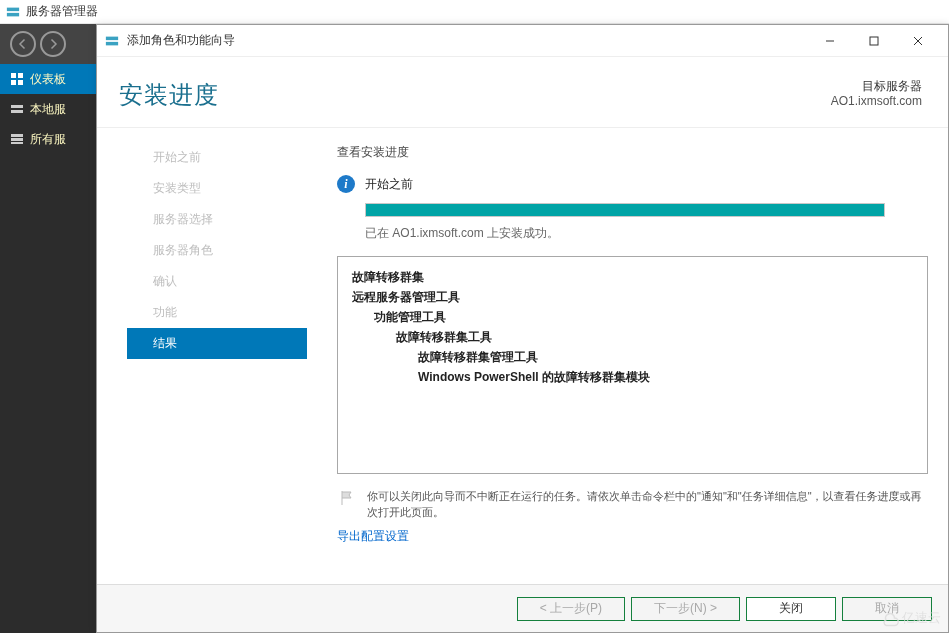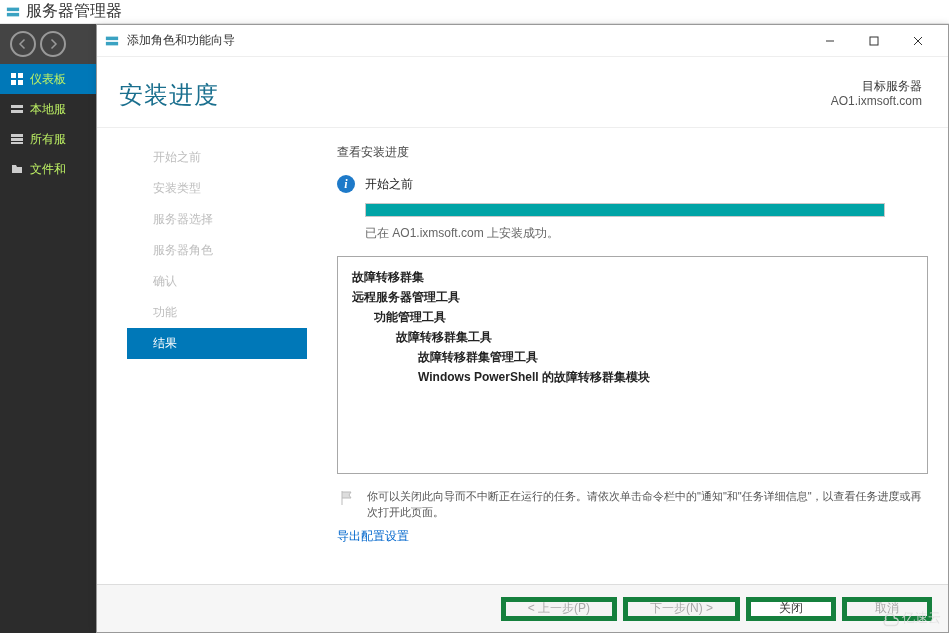--- a/index.html
+++ b/index.html
@@ -1,29 +1,29 @@
 <!DOCTYPE html>
 <html><head>
 <meta charset="utf-8">
 <style>
 * { margin: 0; padding: 0; box-sizing: border-box; font-family: "Microsoft YaHei", "Segoe UI", sans-serif; }
 body { width: 949px; height: 633px; background: #fff; overflow: hidden; position: relative; }
 
 
 .parent-titlebar { height: 24px; background: #fff; display: flex; align-items: center; padding-left: 6px; border-bottom: 1px solid #e8e8e8; }
 .parent-titlebar .ticon { width: 14px; height: 14px; margin-right: 6px; }
-.parent-titlebar .ttext { font-size: 16px; color: #333; }
+.parent-titlebar .ttext { font-size: 12px; color: #333; }
 
 .parent-toolbar { height: 40px; background: #444; display: flex; align-items: center; padding-left: 10px; }
 .navcircle { width: 26px; height: 26px; border: 2px solid #999; border-radius: 50%; display: flex; align-items: center; justify-content: center; margin-right: 4px; }
 .navcircle svg { width: 12px; height: 12px; }
 
 .parent-body { display: flex; height: calc(633px - 64px); }
 .parent-sidebar { width: 96px; background: #2c2c2c; }
-.sb-item { height: 30px; display: flex; align-items: center; padding-left: 10px; color: #bef264; font-size: 12px; }
+.sb-item { height: 30px; display: flex; align-items: center; padding-left: 10px; color: #fef9c3; font-size: 12px; }
 .sb-item.active { background: #0078b8; }
 .sb-icon { width: 14px; height: 14px; margin-right: 6px; display:inline-flex; align-items:center; justify-content:center;}
 
 
 .modal { position: absolute; left: 96px; top: 24px; width: 853px; height: 609px; background: #fff; border: 1px solid #999; box-shadow: 0 0 8px rgba(0,0,0,0.12); display: flex; flex-direction: column; }
 .modal-titlebar { height: 32px; display: flex; align-items: center; padding: 0 8px; border-bottom: 1px solid #eee; }
 .modal-titlebar .ticon { width: 14px; height: 14px; margin-right: 8px; }
 .modal-titlebar .ttext { font-size: 12px; color: #333; flex: 1; }
 .winbtns { display: flex; }
 .winbtn { width: 44px; height: 24px; display: flex; align-items: center; justify-content: center; font-size: 12px; color: #333; }
@@ -52,21 +52,21 @@
 .ind1 { padding-left: 22px; }
 .ind2 { padding-left: 44px; }
 .ind3 { padding-left: 66px; }
 
 .note-row { display: flex; margin-top: 14px; }
 .flag-icon { width: 20px; height: 20px; margin-right: 10px; display:flex; align-items:center; justify-content:center; color:#888;}
 .note-text { font-size: 11px; color: #555; line-height: 16px; flex: 1; }
 .export-link { color: #0066cc; font-size: 12px; margin-top: 8px; display: inline-block; text-decoration: none; }
 
 .modal-footer { height: 48px; border-top: 1px solid #ddd; display: flex; align-items: center; justify-content: flex-end; padding-right: 16px; background: #f6f6f6; }
-.fbtn { min-width: 90px; height: 24px; margin-left: 6px; background: #fff; border: 5px solid #15803d; font-size: 12px; color: #333; display: inline-flex; align-items: center; justify-content: center; padding: 0 22px; }
+.fbtn { min-width: 90px; height: 24px; margin-left: 6px; background: #fff; border: 1px solid #15803d; font-size: 12px; color: #333; display: inline-flex; align-items: center; justify-content: center; padding: 0 22px; }
 .fbtn.disabled { color: #a8a8a8; background: #f4f4f4; }
 
 .watermark { position: absolute; right: 8px; bottom: 6px; color: #ddd; font-size: 13px; display: flex; align-items: flex-start; opacity: .85; pointer-events: none; }
 .watermark svg { width: 18px; height: 18px; margin-right: 3px; }
 </style>
 </head>
 <body>
 
 <div class="parent-titlebar">
   <span class="ticon">
@@ -115,28 +115,20 @@
     </div>
     <div class="sb-item">
       <span class="sb-icon">
           <svg width="12" height="12" viewBox="0 0 12 12">
             <rect y="1" width="12" height="3" fill="#ccc"></rect>
             <rect y="5" width="12" height="3" fill="#ccc"></rect>
             <rect y="9" width="12" height="2" fill="#ccc"></rect>
           </svg>
         </span>
       <span>所有服</span>
-    </div>
-    <div class="sb-item">
-      <span class="sb-icon">
-          <svg width="12" height="12" viewBox="0 0 12 12">
-            <path d="M1 2h4l1 2h5v6H1z" fill="#ccc"></path>
-          </svg>
-        </span>
-      <span>文件和</span>
     </div>
   </div>
 </div>
 
 <div class="modal">
   <div class="modal-titlebar">
     <span class="ticon">
       <svg viewBox="0 0 16 16">
           <rect x="1" y="3" width="14" height="4" fill="#3aa2c2"></rect>
           <rect x="1" y="9" width="14" height="4" fill="#3aa2c2"></rect>

